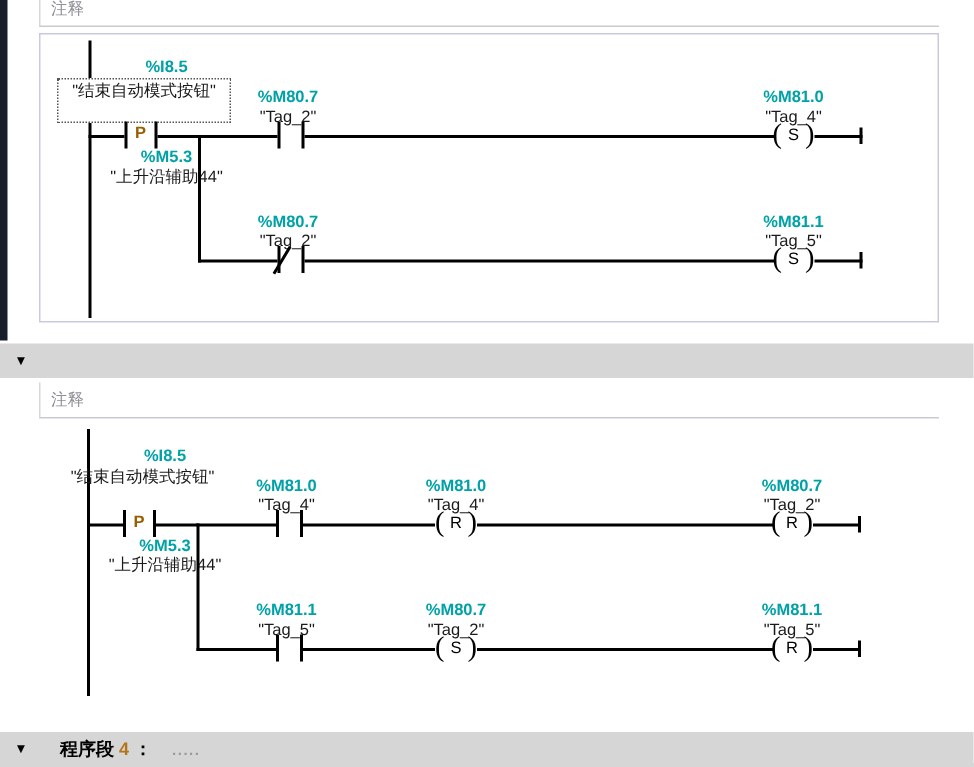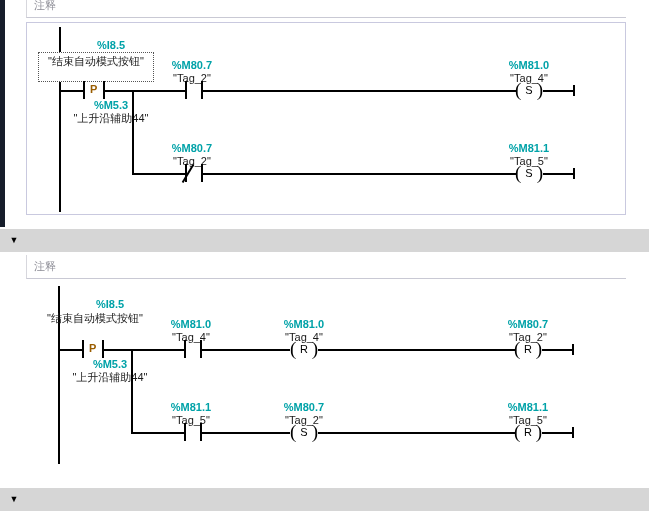--- a/index.html
+++ b/index.html
@@ -277,13 +277,19 @@
     <span class="letter">R</span>
     <span class="par r">)</span>
   </div>
 
   <div class="wire-h" style="left:516px;top:150px;width:32px;"></div>
   <div class="endtick" style="left:546px;top:145px;"></div>
 </div>
 
 <div class="net-header" style="top:488px;">
   <div class="tri">▼</div>
+  <div class="net-title">
+    <span>程序段</span>
+    <span class="net-num">4</span>
+    <span>：</span>
+    <span class="net-dots">.....</span>
+  </div>
 </div>
 
 </body></html>

